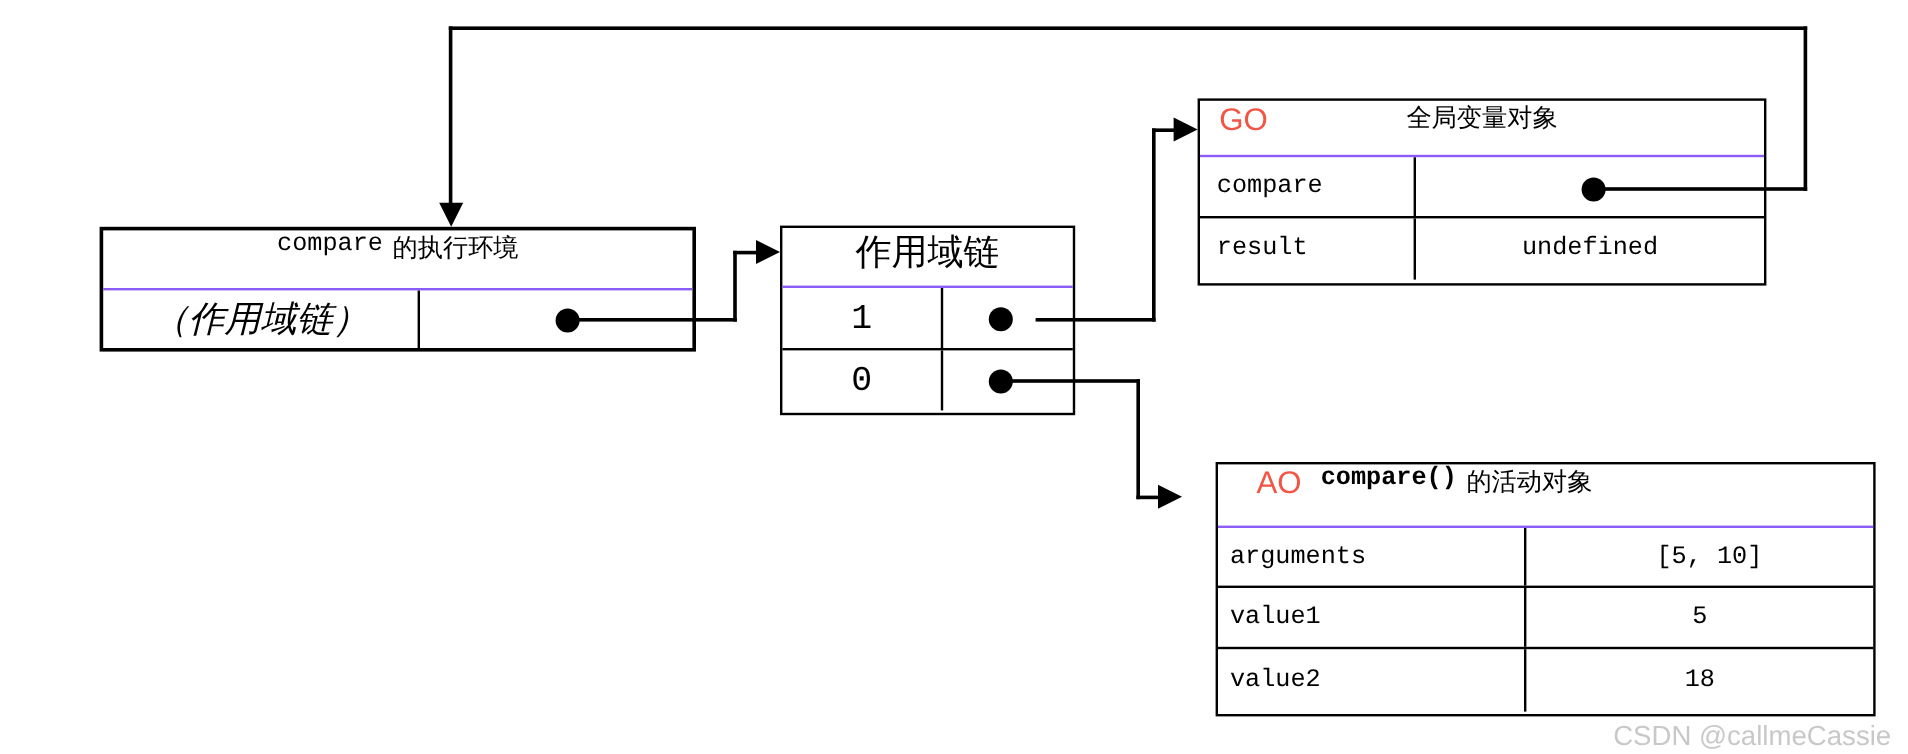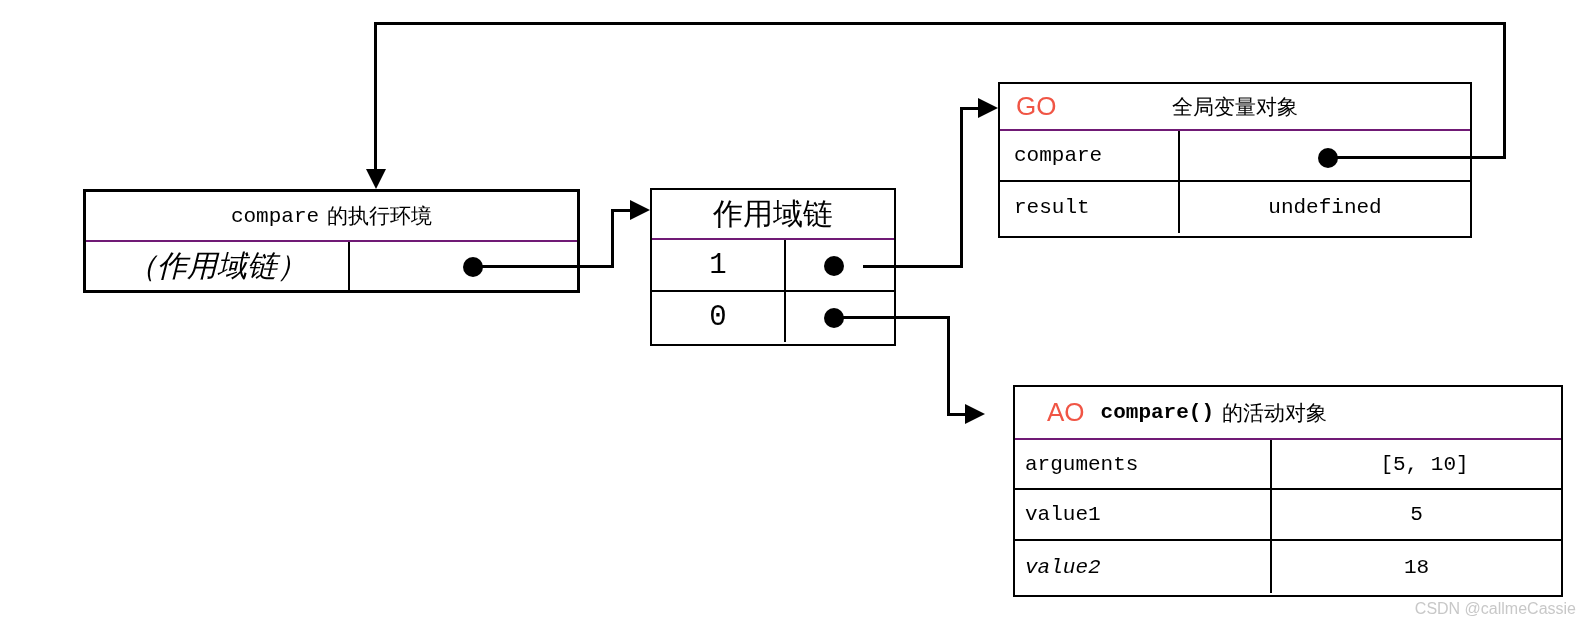--- a/index.html
+++ b/index.html
@@ -2,36 +2,36 @@
 <html><head>
 <meta charset="utf-8">
 <style>
   html,body { margin:0; padding:0; background:#ffffff; }
   .canvas {
     position:relative; width:1590px; height:628px; background:#ffffff;
     font-family:"Liberation Serif", serif; color:#000; overflow:hidden;
   }
   .box { position:absolute; background:#fff; border:2px solid #000; box-sizing:border-box; }
   .box.thick { border-width:3px; }
-  .hdr { display:flex; align-items:center; justify-content:center; border-bottom:2px solid #701a75; box-sizing:border-box; position:relative; }
+  .hdr { display:flex; justify-content:center; border-bottom:2px solid #8b5cf6; box-sizing:border-box; position:relative; }
   .brow { display:flex; box-sizing:border-box; }
   .cell { display:flex; align-items:center; justify-content:center; box-sizing:border-box; }
   .cell.key { justify-content:flex-start; }
   .cell.rb { border-right:2px solid #000; }
   .mono { font-family:"Liberation Mono", monospace; }
   .zh   { font-family:"Liberation Serif", serif; }
   .tag  { font-family:"Liberation Sans", sans-serif; color:#f05545; font-size:26px; }
   .hline,.vline { position:absolute; background:#000; }
   .dot { position:absolute; width:20px; height:20px; border-radius:50%; background:#000; }
   .arrow-right { position:absolute; width:0; height:0;
     border-top:10px solid transparent; border-bottom:10px solid transparent; border-left:20px solid #000; }
   .arrow-down { position:absolute; width:0; height:0;
     border-left:10px solid transparent; border-right:10px solid transparent; border-top:20px solid #000; }
   .watermark { position:absolute; right:14px; top:600px; font-family:"Liberation Sans", sans-serif;
-    font-size:16px; color:#c8c8c8; }
+    font-size:23px; color:#c8c8c8; }
   .fs31 { font-size:21px; }
   .fs30 { font-size:30px; }
   .fs29 { font-size:29px; }
 </style>
 </head>
 <body>
 
 <div class="canvas">
 
   <div class="box thick" style="left:83px; top:189px; width:497px; height:104px;">
@@ -80,21 +80,21 @@
     </div>
     <div class="brow" style="height:50px; border-bottom:2px solid #000;gap:16px;">
       <div class="cell key rb mono fs31" style="width:257px; padding-left:10px;">arguments</div>
       <div class="cell mono fs31" style="flex:1;border-radius:13px;">[5, 10]</div>
     </div>
     <div class="brow" style="height:51px; border-bottom:2px solid #000;">
       <div class="cell key rb mono fs31" style="width:257px; padding-left:10px;">value1</div>
       <div class="cell mono fs31" style="flex:1;">5</div>
     </div>
     <div class="brow" style="height:52px;">
-      <div class="cell key rb mono fs31" style="width:257px; padding-left:10px;font-style:italic;">value2</div>
+      <div class="cell key rb mono fs31" style="width:257px; padding-left:10px;">value2</div>
       <div class="cell mono fs31" style="flex:1;">18</div>
     </div>
   </div>
 
   <div class="dot" style="left:463px; top:257px;"></div>
   <div class="dot" style="left:824px; top:256px;"></div>
   <div class="dot" style="left:824px; top:308px;"></div>
   <div class="dot" style="left:1318px; top:148px;"></div>
 
   <div class="hline" style="left:1328px; top:156px; width:178px; height:3px;"></div>

